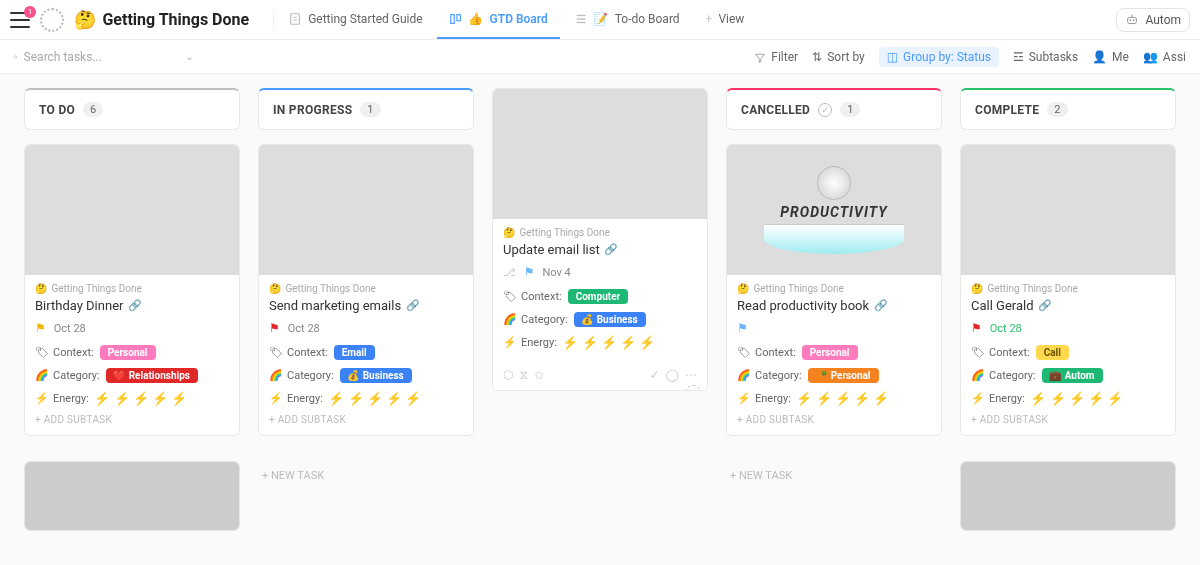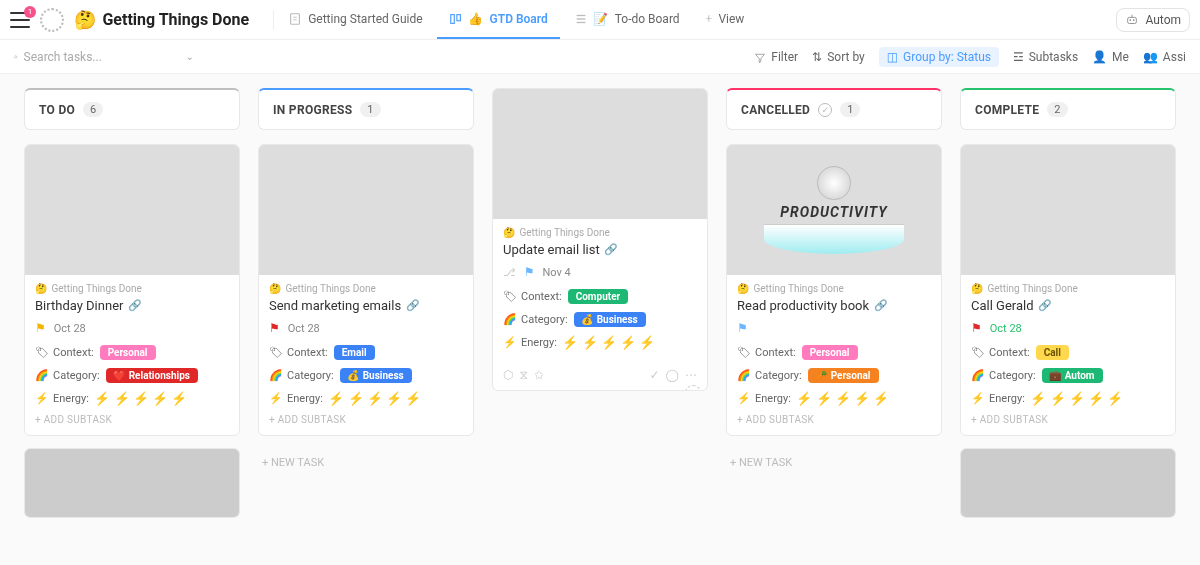--- a/index.html
+++ b/index.html
@@ -28,21 +28,21 @@
 .tbtn { display: flex; align-items: flex-end; gap: 5px; cursor: pointer; }
 .tbtn.active { background: #e8f3ff; color: #4a9cff; padding: 3px 8px; border-radius: 4px; }
 
 .board { display: flex; gap: 18px; padding: 14px 24px; overflow-x: hidden; background: #fafafa; height: calc(100% - 74px); }
 .col { width: 216px; flex-shrink: 0; }
 .col-head { background: #fff; border: 1px solid #e8e8e8; border-radius: 6px; padding: 12px 14px; display: flex; align-items: center; gap: 8px; margin-bottom: 14px; border-top: 2px solid var(--accent); }
 .col-head .name { font-size: 12px; font-weight: 700; letter-spacing: 0.3px; color: #444; }
 .col-head .count { background: #f0f0f0; border-radius: 10px; padding: 1px 7px; font-size: 11px; color: #666; }
 .col-head .chk { width: 14px; height: 14px; border-radius: 50%; border: 1.5px solid #bbb; display:flex; align-items:center; justify-content:center; font-size:9px; color:#bbb;}
 
-.card { background: #fff; border: 1px solid #e8e8e8; border-radius: 6px; margin-bottom: 12px; overflow: hidden; position: relative; }
+.card { background: #fff; border: 1px solid #e8e8e8; border-radius: 6px; margin-bottom: 25px; overflow: hidden; position: relative; }
 .card .cover { height: 130px; background: #ddd; }
 .card .body { padding: 8px 10px 10px; }
 .crumb { font-size: 10px; color: #aaa; display: flex; align-items: center; gap: 4px; margin-bottom: 4px; }
 .ctitle { font-size: 13px; font-weight: 400; color: #333; display: flex; align-items: center; gap: 5px; margin-bottom: 8px; }
 .link-ic { color: #ccc; font-size: 11px; }
 .daterow { display: flex; align-items: center; gap: 8px; font-size: 11px; color: #888; margin-bottom: 10px; }
 .flag { font-size: 12px; }
 .field { display: flex; align-items: center; gap: 6px; font-size: 11px; color: #666; margin-bottom: 8px; }
 .field .lbl { color: #666; }
 .field .ic { font-size: 11px; width: 12px; }

